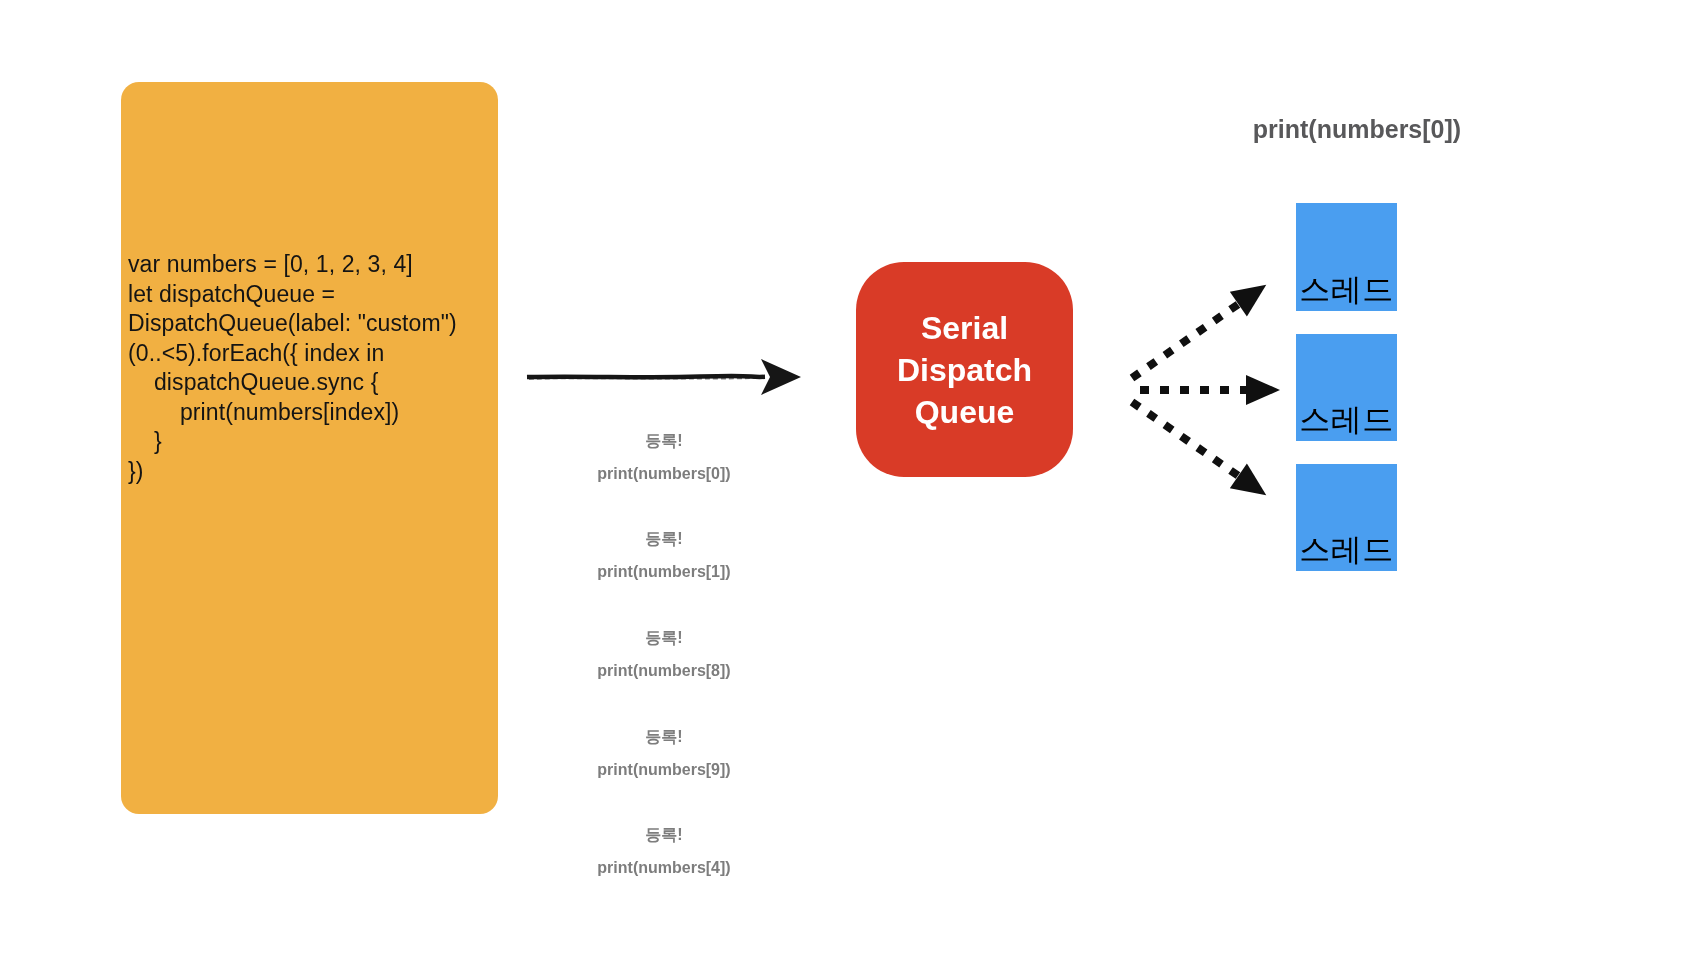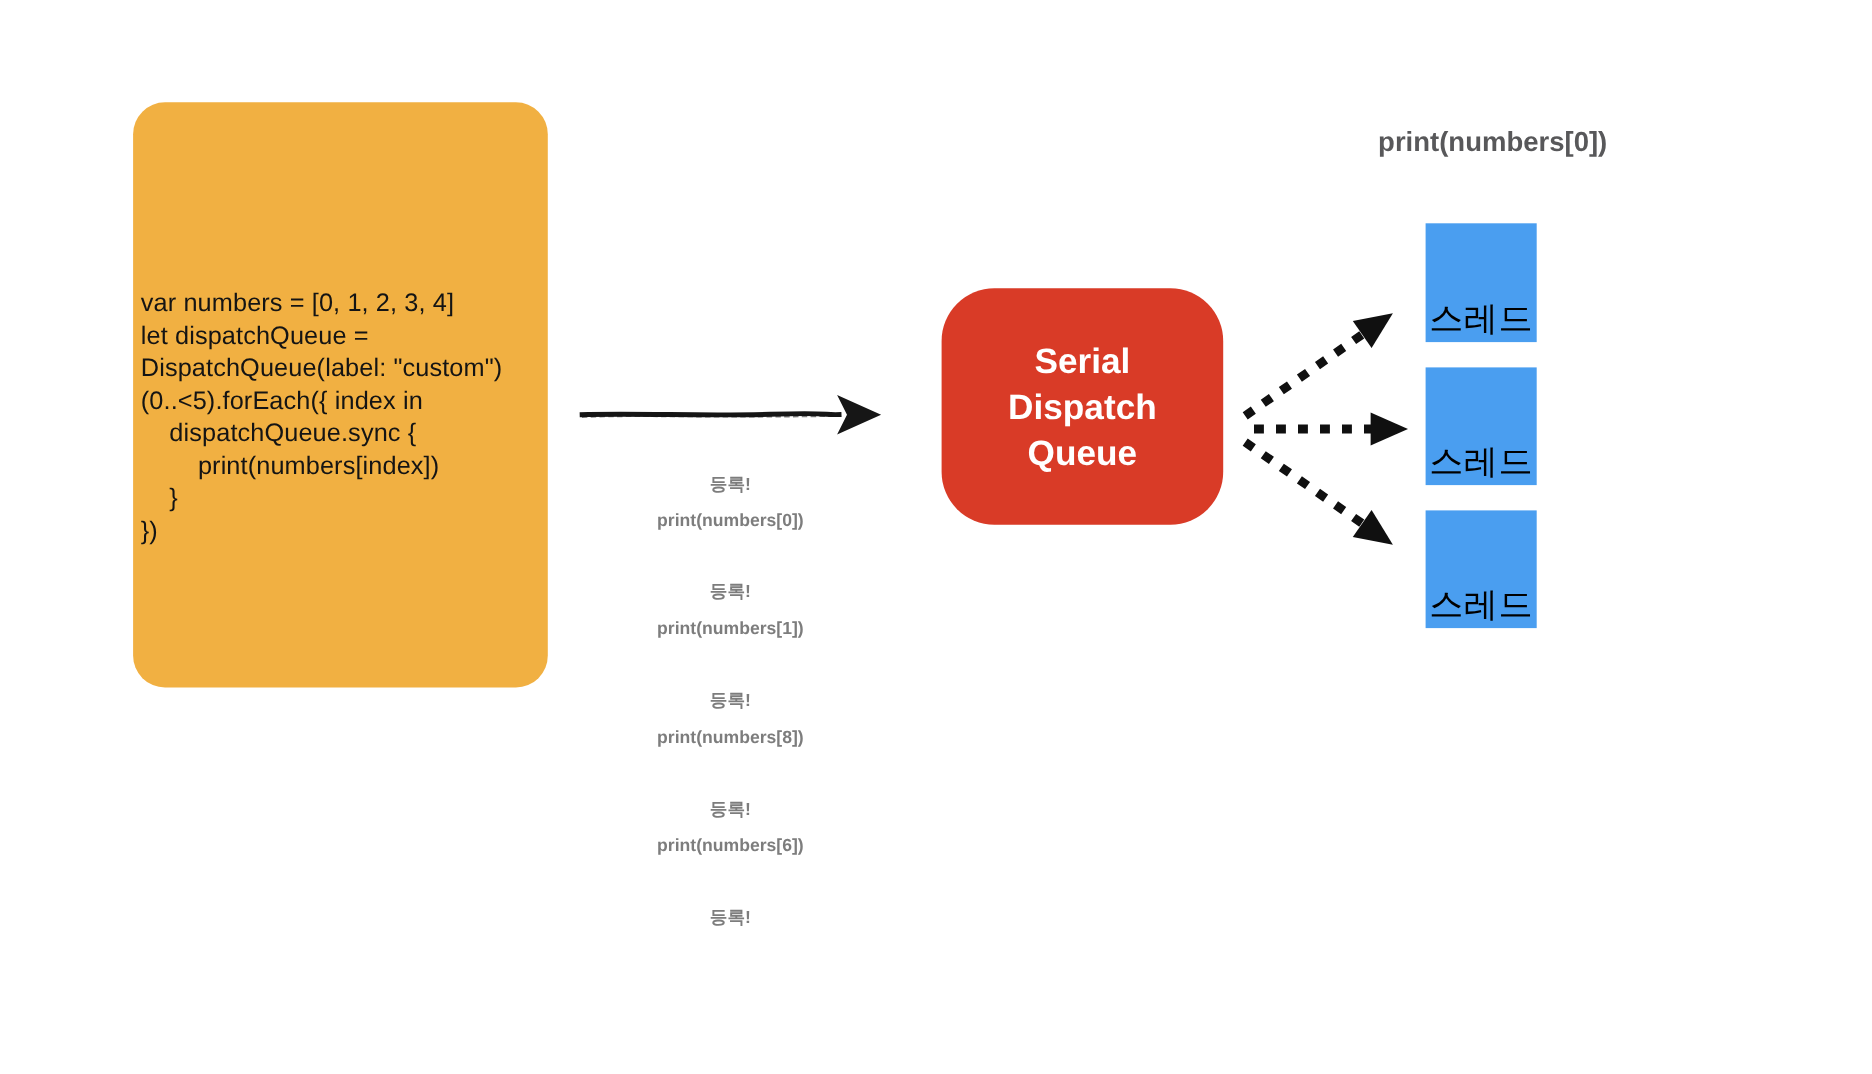--- a/index.html
+++ b/index.html
@@ -14,24 +14,23 @@
     height: 976px;
     background: #ffffff;
     overflow: hidden;
   }
   
   .code-box {
     position: absolute;
     left: 121px;
     top: 82px;
     width: 377px;
-    height: 532px;
-    border-radius: 29px;
+    height: 732px;
+    border-radius: 18px;
     background: #F1B042;
-    margin-top: 11px;
   }
   .code-text {
     position: absolute;
     left: 7px;
     top: 168px;
     font-size: 23px;
     line-height: 29.5px;
     color: #141414;
     white-space: pre;
     letter-spacing: 0.1px;
@@ -65,21 +64,21 @@
     font-size: 16px;
     font-weight: bold;
     line-height: 33px;
     color: #7D7D7D;
   }
   
   .queue-box {
     position: absolute;
     left: 856px;
     top: 262px;
-    width: 256px;
+    width: 217px;
     height: 215px;
     border-radius: 48px;
     background: #D93B27;
     display: flex;
     align-items: center;
     justify-content: center;
   }
   .queue-label {
     color: #ffffff;
     font-size: 32px;
@@ -158,24 +157,25 @@
   <div class="register-item" style="top:522px">
     <div>등록!</div>
     <div>print(numbers[1])</div>
   </div>
   <div class="register-item" style="top:621px">
     <div>등록!</div>
     <div>print(numbers[8])</div>
   </div>
   <div class="register-item" style="top:720px">
     <div>등록!</div>
-    <div>print(numbers[6])</div>
+    <div>print(numbers[9])</div>
   </div>
   <div class="register-item" style="top:818px">
     <div>등록!</div>
+    <div>print(numbers[4])</div>
   </div>
 
   <div class="queue-box" style="background-color: rgb(217, 59, 39);">
     <div class="queue-label" style="color: rgb(255, 255, 255);">Serial
 Dispatch
 Queue</div>
   </div>
 
   <div class="execute-block" style="color: rgb(88, 88, 90);">
     <div>print(numbers[0])</div>

